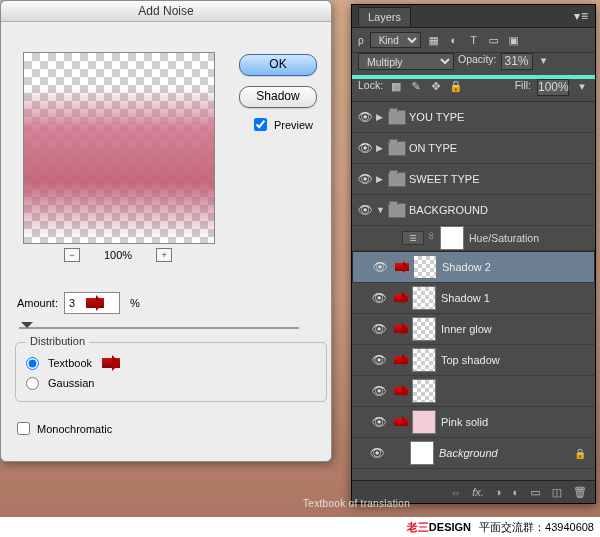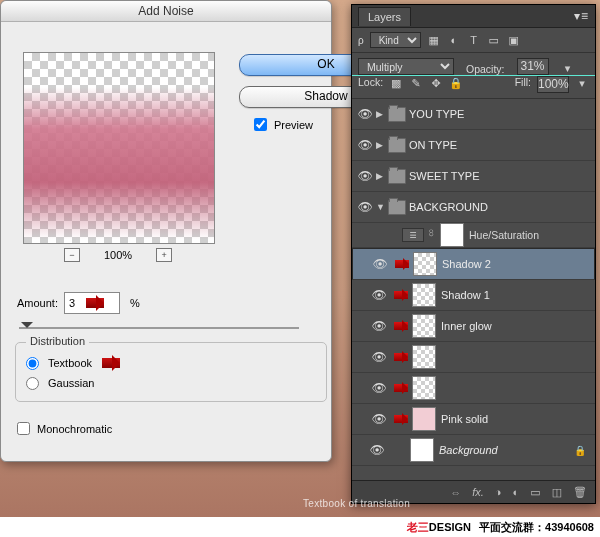--- a/index.html
+++ b/index.html
@@ -51,21 +51,20 @@
     display: inline-flex; align-items: center; justify-content: center; font-size: 9px;
     color:#444;
   }
   .btn-col { position: absolute; right: 14px; top: 32px; width: 78px; }
   .mac-btn {
     display:block; width: 76px; height: 20px; border-radius: 10px;
     border: 1px solid #6a6a6a; text-align: center; line-height: 19px;
     margin-bottom: 10px; font-size: 12px;
     background: linear-gradient(#fdfdfd, #e4e4e4);
     box-shadow: 0 1px 1px rgba(0,0,0,0.15);
-    padding-left: 48px;
   }
   .mac-btn.primary {
     background: linear-gradient(#cfe6ff, #7fb8f5);
     border-color: #3a6aa8;
   }
   .chk-row { display:flex; align-items:center; gap:4px; }
   .preview-chk { position:absolute; right: 18px; top: 96px; }
   .amount-row { position:absolute; top: 270px; left: 16px; display:flex; align-items:center; gap:6px; }
   .amount-row input[type=text]{
     width: 48px; height: 18px; border:1px solid #888; font-size:11px; text-align:left; padding-left:4px;
@@ -108,22 +107,22 @@
     font-size: 11px;
   }
   .panel-menu { margin-left:auto; font-size:12px; letter-spacing:1px; cursor:default;}
   .filter-row {
     height: 24px; display:flex; align-items:center; gap:6px; padding: 0 6px;
     border-bottom:1px solid #333;
   }
   .filter-row select { background:#5a5a5a; color:#ddd; border:1px solid #2a2a2a; font-size:10px; height:16px;}
   .ficon{ width:14px; height:14px; display:inline-flex; align-items:center; justify-content:center; color:#ccc; font-size:11px;}
   .mode-row {
-    height:22px; display:flex; align-items:flex-end; padding:0 6px; gap:12px;
-    border-bottom:1px solid #5eead4;
+    height:22px; display:flex; align-items:flex-start; padding:0 6px; gap:4px;
+    border-bottom:4px solid #5eead4;
   }
   .sel {
     background:#5a5a5a; color:#ddd; border:1px solid #2a2a2a; font-size:10.5px; height:17px;
     padding: 0 4px;
   }
   .mode-row .sel.blend { width: 96px; }
   .pct-box { background:#5a5a5a; border:1px solid #2a2a2a; width:30px; height:15px; font-size:12px; text-align:center; line-height:14px;}
   .lock-row {
     height:22px; display:flex; align-items:flex-start; padding:0 6px; gap:6px;
     border-bottom:1px solid #333;
@@ -334,20 +333,21 @@
         </span>
       <span class="thumb-box thumb-check"></span>
       <span class="name">Inner glow</span>
     </div>
     <div class="layer indent2">
       <span class="eye">👁</span>
       <span class="arrow-col">
           <span class="arrow-mark"></span>
         </span>
       <span class="thumb-box thumb-check"></span>
+      <span class="name">Top shadow</span>
     </div>
     <div class="layer indent2">
       <span class="eye">👁</span>
       <span class="arrow-col">
           <span class="arrow-mark"></span>
         </span>
       <span class="thumb-box thumb-check"></span>
     </div>
     <div class="layer indent2">
       <span class="eye">👁</span>
@@ -375,14 +375,14 @@
     <span>▭</span>
     <span>◫</span>
     <span>🗑</span>
   </div>
 </div>
 
 <div class="transl-label">Textbook of translation</div>
 
 <div class="footer-bar">
   <span class="logo"><span class="r">老三</span><span>DESIGN</span></span>
-  <span style="font-weight:bold;">平面交流群：43940608</span>
+  <span style="font-weight:normal;">平面交流群：43940608</span>
 </div>
 
 </body></html>

